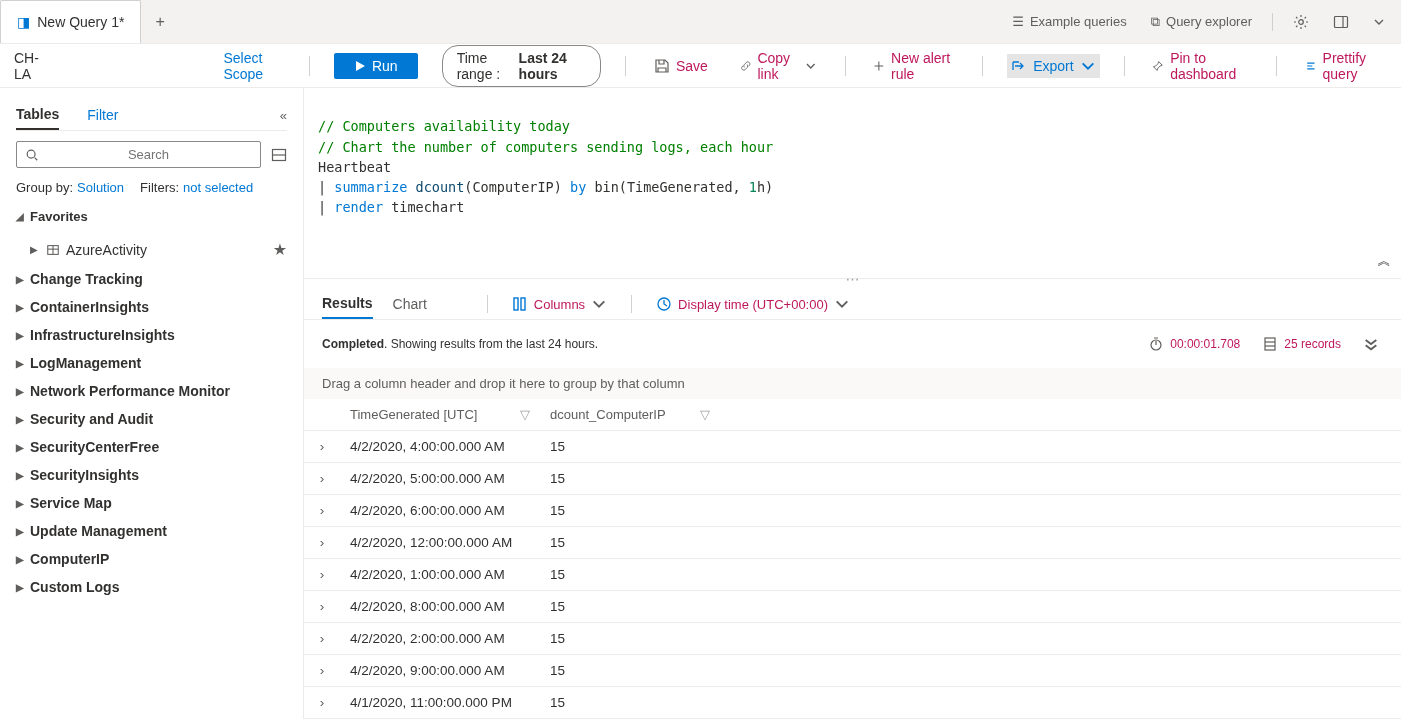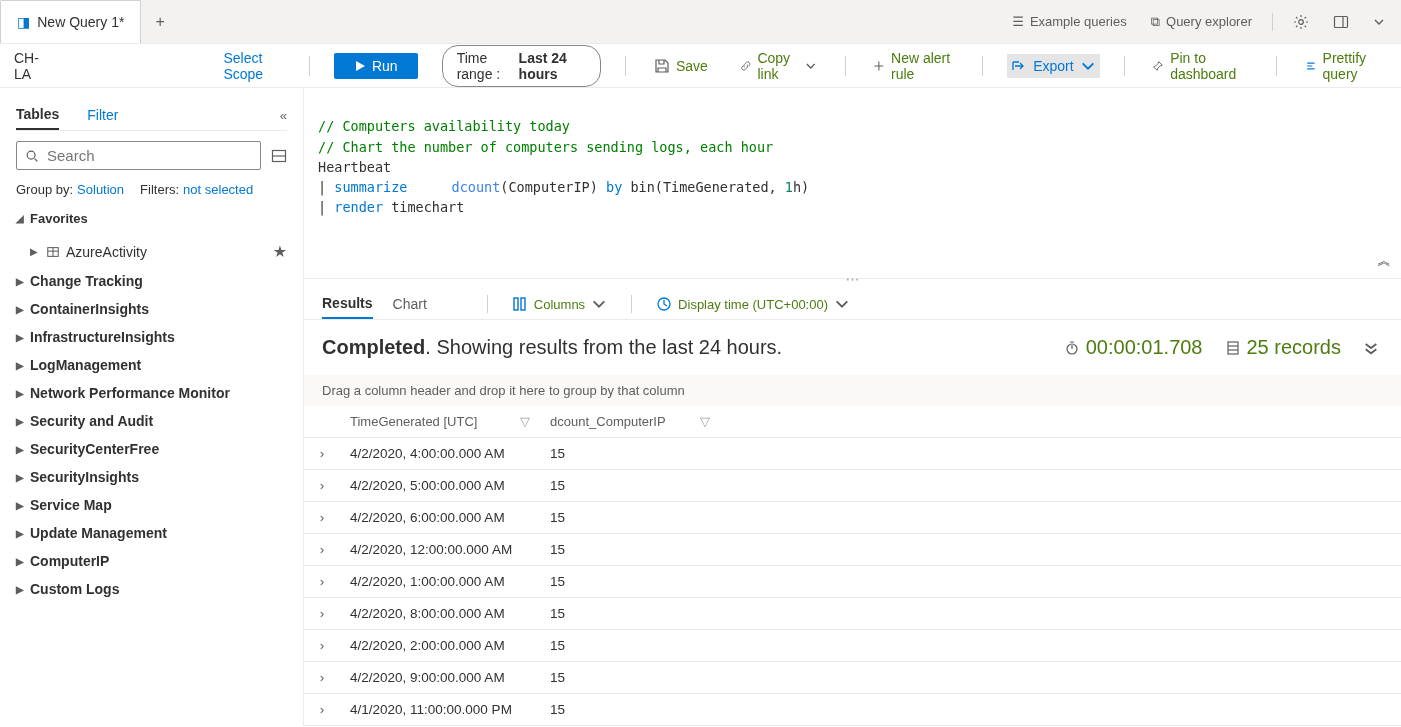--- a/index.html
+++ b/index.html
@@ -15,61 +15,61 @@
 .tbtn{display:flex;align-items:center;gap:6px;padding:4px 8px;color:#605e5c;cursor:pointer;}
 .tdiv{width:1px;height:18px;background:#d2d0ce;margin:0 4px;}
 
 
 .toolbar{height:44px;display:flex;align-items:center;padding:0 14px 0 14px;border-bottom:1px solid #edebe9;gap:24px;font-size:14px;position:relative;}
 .ws{color:#323130;margin-right:auto 0;}
 .select-scope{color:#0078d4;cursor:pointer;}
 .vdiv{width:1px;height:20px;background:#d2d0ce;}
 .run-btn{background:#0078d4;color:#fff;border:none;border-radius:2px;padding:5px 20px;font-size:14px;display:flex;align-items:center;gap:6px;cursor:pointer;}
 .pill{border:1px solid #8a8886;border-radius:16px;padding:4px 14px;display:flex;gap:4px;}
-.cmd{display:flex;align-items:center;gap:6px;color:#4d7c0f;cursor:pointer;padding:4px 4px;}
+.cmd{display:flex;align-items:center;gap:6px;color:#be185d;cursor:pointer;padding:4px 4px;}
 .cmd.active{color:#0078d4;background:#e5e5e5;text-align:center;}
 .cmd svg{width:16px;height:16px;}
 .export-menu{position:absolute;top:40px;left:980px;width:256px;background:#fff;box-shadow:0 6px 16px rgba(0,0,0,.18);border:1px solid #edebe9;padding:6px 0;z-index:20;}
 .export-item{padding:9px 16px;cursor:pointer;font-size:14px;color:#323130;}
 
 
 .main{display:flex;height:calc(100% - 88px);}
 .left-pane{width:304px;border-right:1px solid #edebe9;padding:12px 16px 0 16px;overflow:auto;}
 .left-tabs{display:flex;gap:28px;border-bottom:1px solid #edebe9;margin-bottom:10px;align-items:center;}
 .left-tab{padding:6px 0;font-size:14px;color:#605e5c;cursor:pointer;}
 .left-tab.active{color:#323130;font-weight:600;border-bottom:2px solid #323130;}
 .collapse-left{margin-left:auto;color:#605e5c;cursor:pointer;}
 .search-wrap{display:flex;align-items:center;gap:10px;}
 .search{flex:1;border:1px solid #8a8886;border-radius:2px;display:flex;align-items:center;padding:4px 8px;gap:6px;}
-.search input{border:none;outline:none;flex:1;font-size:15px;}
+.search input{border:none;outline:none;flex:1;font-size:13px;text-align:center;}
 .mini-icon{color:#605e5c;cursor:pointer;}
 .group-line{margin:12px 0 14px;font-size:13px;color:#323130;display:flex;gap:4px;}
 .blue{color:#0078d4;cursor:pointer;text-align:center;}
 .tree-hdr{display:flex;align-items:center;gap:4px;font-weight:600;margin-bottom:10px;}
 .tree-item{display:flex;align-items:center;gap:6px;padding:6px 0 6px 14px;font-size:14px;color:#323130;cursor:pointer;}
 .caret{width:10px;display:inline-block;font-size:10px;color:#605e5c;}
 .tree-cat{display:flex;align-items:center;gap:4px;padding:6px 0;font-weight:600;font-size:14px;cursor:pointer;}
 .star{color:#605e5c;font-size:16px;margin-left:auto;}
 
 .right-pane{flex:1;display:flex;flex-direction:column;min-width:0;}
 .editor{padding:8px 14px;font-family:Consolas,Menlo,monospace;font-size:13.5px;line-height:1.5;white-space:pre;min-height:190px;position:relative;}
 .comment{color:#008000;}
 .kw{color:#0078d4;}
 .num{color:#098658;}
-.fn{color:#3b82f6;margin-left:36px;}
+.fn{color:#0c4a6e;}
 .collapse-editor{position:absolute;right:10px;bottom:8px;color:#605e5c;cursor:pointer;}
 .splitter{height:1px;border-top:1px solid #edebe9;position:relative;}
 .grip{position:absolute;left:50%;top:-8px;transform:translateX(-50%);color:#a19f9d;font-size:14px;}
 
 .result-tabs{display:flex;align-items:center;gap:20px;padding:10px 18px 0;border-bottom:1px solid #edebe9;}
 .rtab{padding:6px 0;font-size:14px;color:#605e5c;cursor:pointer;}
 .rtab.active{color:#323130;font-weight:600;border-bottom:2px solid #0078d4;}
 .rspacer{width:20px;}
 .rdiv{width:1px;height:18px;background:#d2d0ce;}
-.status-row{display:flex;align-items:center;gap:14px;padding:12px 18px;font-size:20px;}
+.status-row{display:flex;align-items:center;gap:14px;padding:12px 18px;font-size:12px;}
 .status-row .bld{font-weight:600;}
 .status-spacer{flex:1;}
 .drag-hint{background:#faf9f8;color:#605e5c;padding:8px 18px;font-size:13px;}
 .table{flex:1;overflow:auto;}
 .thead,.trow{display:flex;align-items:center;border-bottom:1px solid #edebe9;}
 .thead{background:#fff;color:#605e5c;font-size:13px;}
 .th,.td{padding:8px 10px;}
 .th.exp,.td.exp{width:36px;text-align:center;color:#605e5c;}
 .th.c1,.td.c1{width:200px;}
 .th.c2,.td.c2{width:180px;}

